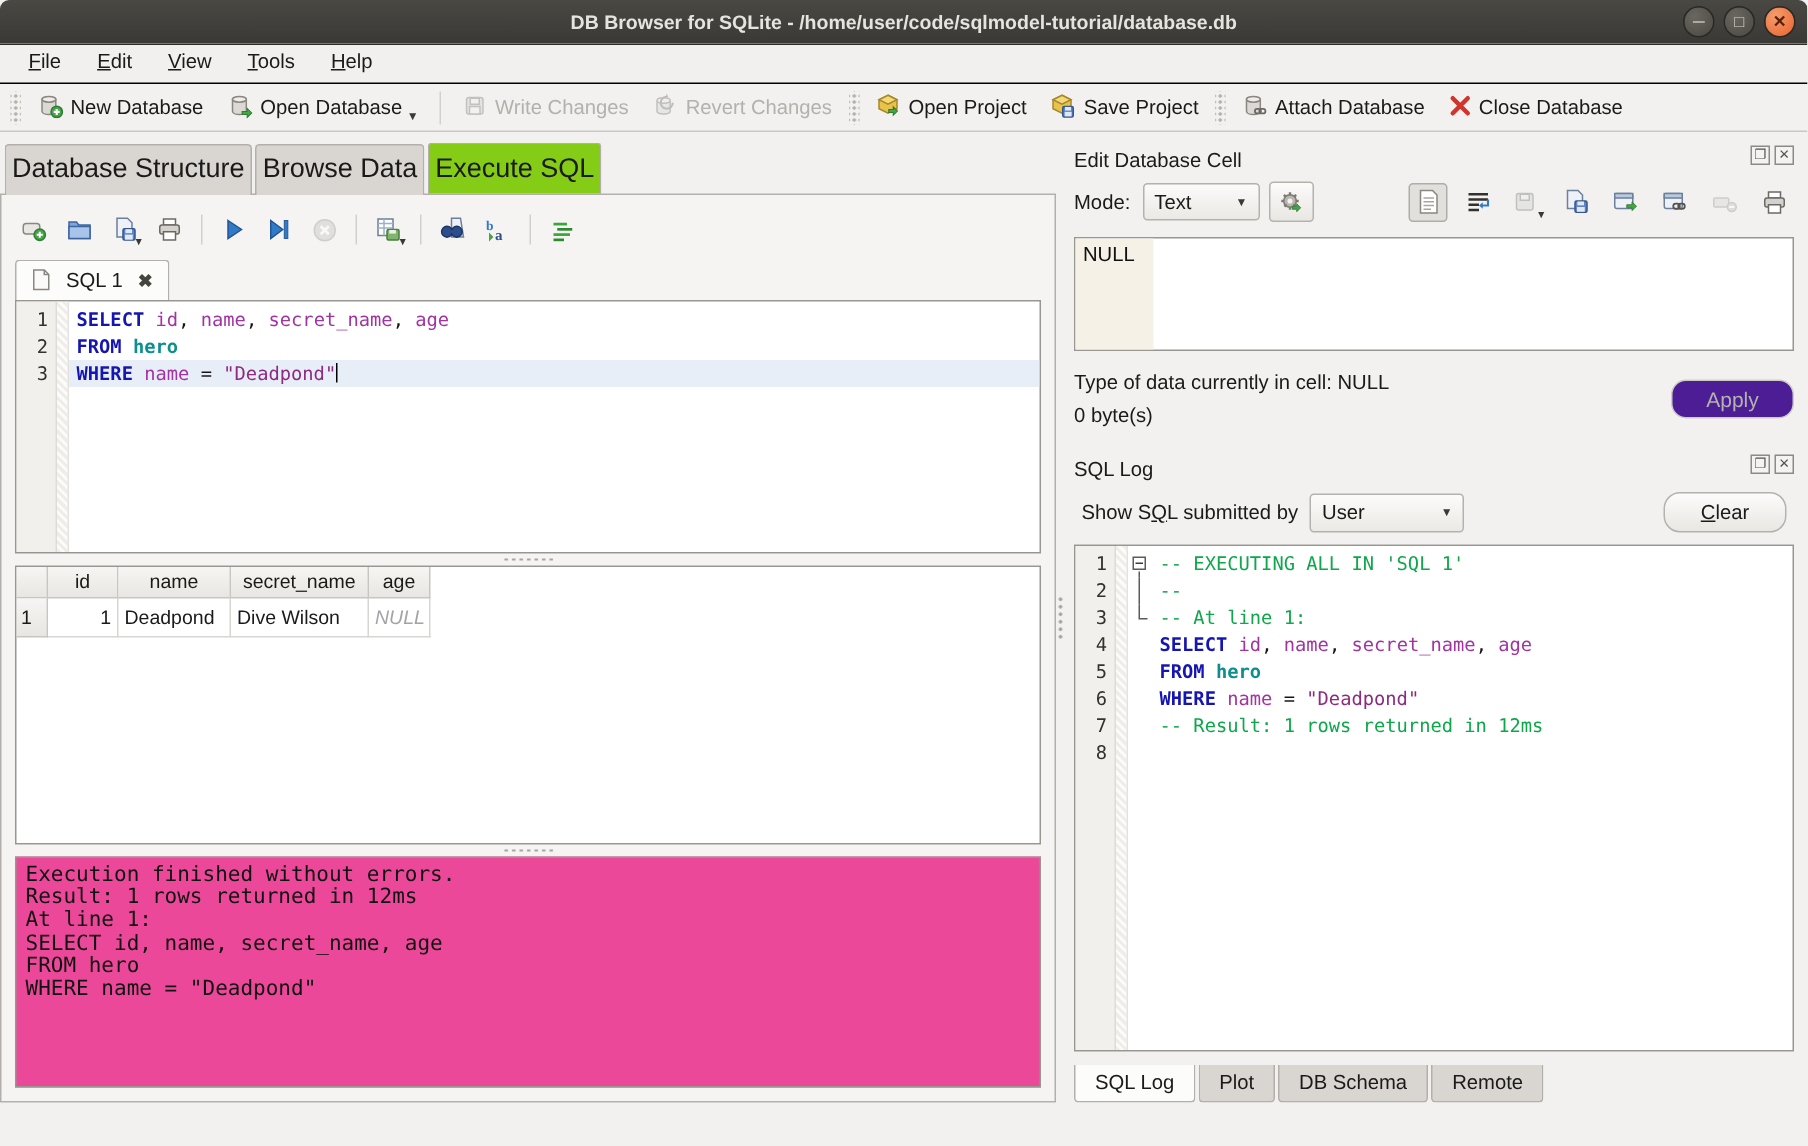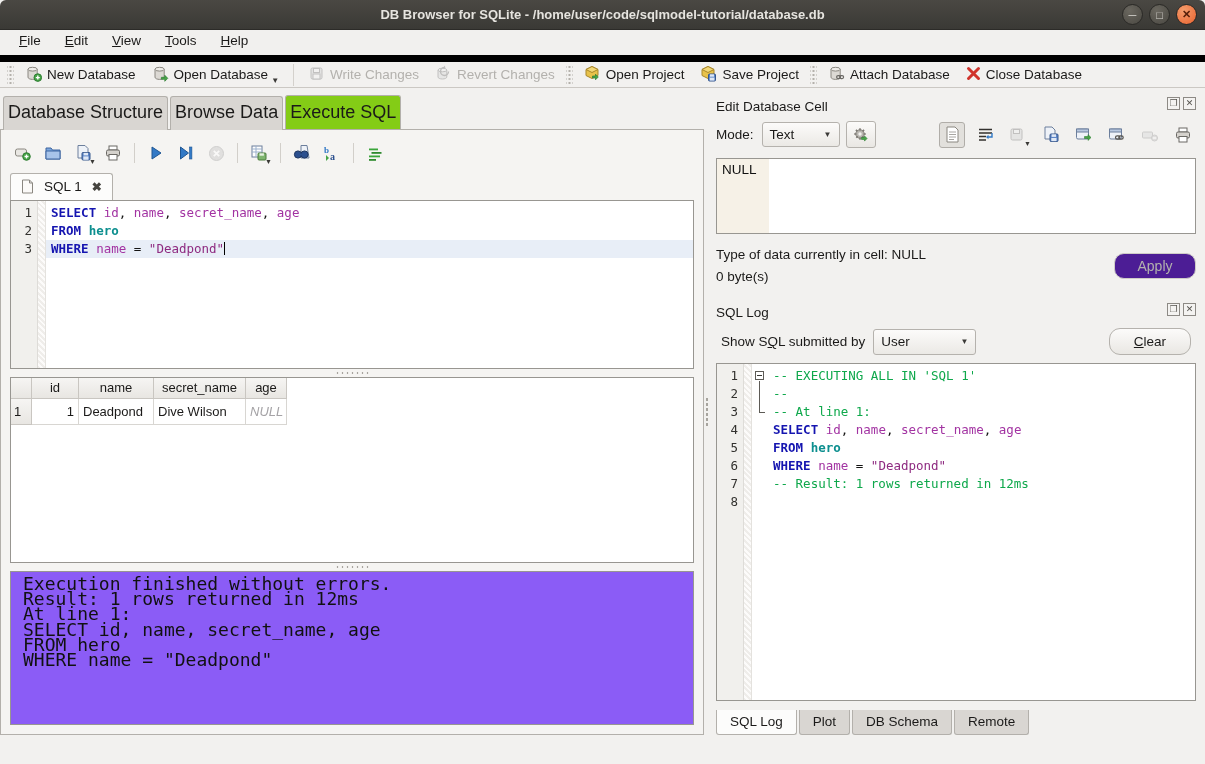--- a/index.html
+++ b/index.html
@@ -12,21 +12,21 @@
   .win-controls { position:absolute; right:8px; top:4px; display:flex; gap:6px; }
   .win-btn { width:21px; height:21px; border-radius:50%; display:flex; align-items:center; justify-content:center; font-size:11px; color:#d8d6d1; background:radial-gradient(circle at 35% 30%, #6a675f, #4a4842); border:1px solid #2a2926; }
   .win-btn.close { background:radial-gradient(circle at 35% 30%, #f49d6d, #e9622e); color:#58200a; font-weight:bold; }
 
   
   .menubar { height:25px; background:#f1f0ee; display:flex; align-items:flex-start; padding-left:10px; gap:6px; }
   .menu-item { padding:3px 9px; font-size:13.5px; }
   .menu-item u { text-decoration:underline; }
 
   
-  .toolbar { height:33px; background:#f2f1ef; border-top:7px solid #000000; border-bottom:1px solid #cbc8c3; display:flex; align-items:center; padding:0 4px; }
+  .toolbar { height:33px; background:#f2f1ef; border-top:1px solid #000000; border-bottom:1px solid #cbc8c3; display:flex; align-items:center; padding:0 4px; }
   .tb-handle { width:7px; height:22px; margin:0 3px; background-image:radial-gradient(#b4b1ab 1px, transparent 1.2px); background-size:4px 4px; background-position:center; }
   .tb-sep { width:1px; height:22px; background:#d4d1cc; margin:0 6px; }
   .tb-btn { display:flex; align-items:center; gap:5px; padding:4px 8px; font-size:13.5px; border-radius:3px; }
   .tb-btn.disabled { color:#b3b1ad; }
   .tb-btn.disabled svg { opacity:.45; filter:grayscale(1); }
   .tb-caret { font-size:8px; color:#3a3936; margin-left:-2px; align-self:flex-end; }
 
   
   .main { display:flex; height:647px; }
   .left-panel { width:704px; display:flex; flex-direction:column; padding-top:7px; }
@@ -85,21 +85,21 @@
   .res-header { display:flex; height:21px; }
   .res-h-cell { background:linear-gradient(#f6f5f3,#e8e6e2); border-right:1px solid #c9c6c1; border-bottom:1px solid #c9c6c1; text-align:center; line-height:20px; }
   .res-row { display:flex; height:26px; }
   .res-rowhdr { background:linear-gradient(#f6f5f3,#e8e6e2); border-right:1px solid #c9c6c1; border-bottom:1px solid #c9c6c1; text-align:left; padding-left:3px; line-height:25px; }
   .res-cell { border-right:1px solid #d8d6d2; border-bottom:1px solid #d8d6d2; padding:0 4px; line-height:25px; }
   .res-cell.num { text-align:right; }
   .res-cell.null { color:#a5a3a6; font-style:italic; }
   .w-rowhdr { width:21px; } .w-id { width:47px; } .w-name { width:75px; } .w-secret { width:92px; } .w-age { width:41px; }
 
   
-  .message-box { flex:1; background:#8b5cf6; border:1px solid #989691; font-family:"DejaVu Sans Mono", monospace; font-size:18px; line-height:15.2px; padding:4px 12px; white-space:pre; color:#111; }
+  .message-box { flex:1; background:#ec4899; border:1px solid #989691; font-family:"DejaVu Sans Mono", monospace; font-size:14px; line-height:15.2px; padding:4px 6px; white-space:pre; color:#111; }
 
   
   .dock-title { height:24px; display:flex; align-items:center; font-size:13.5px; padding-left:4px; position:relative; }
   .dock-btns { position:absolute; right:0; top:3px; display:flex; gap:3px; }
   .dock-btn { width:13px; height:13px; border:1px solid #8d8a85; color:#55534e; font-size:9px; line-height:11px; text-align:center; background:#f4f3f1; }
   .mode-row { display:flex; align-items:center; margin:3px 0 10px; padding-left:4px; }
   .mode-label { margin-right:8px; font-size:13.5px; }
   .select { background:linear-gradient(#fcfbfa,#ebe9e5); border:1px solid #b5b2ad; border-radius:3px; display:flex; align-items:center; justify-content:space-between; padding:0 7px; height:25px; font-size:13.5px; }
   .select .arr { font-size:8px; color:#3a3936; margin-left:10px; }
   .mode-select { width:78px; }

